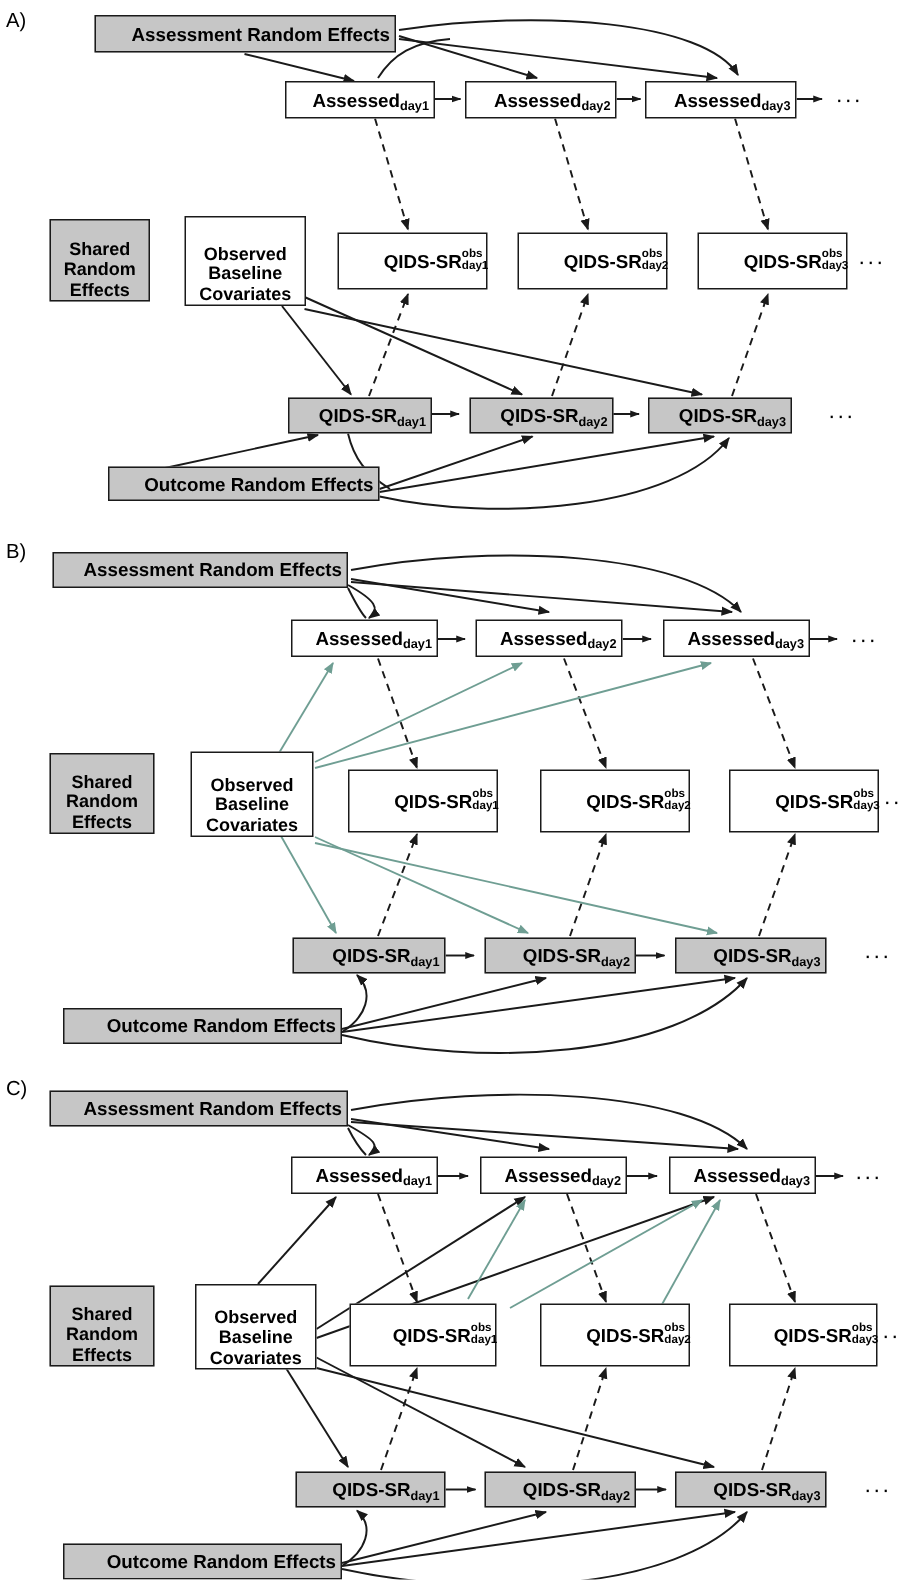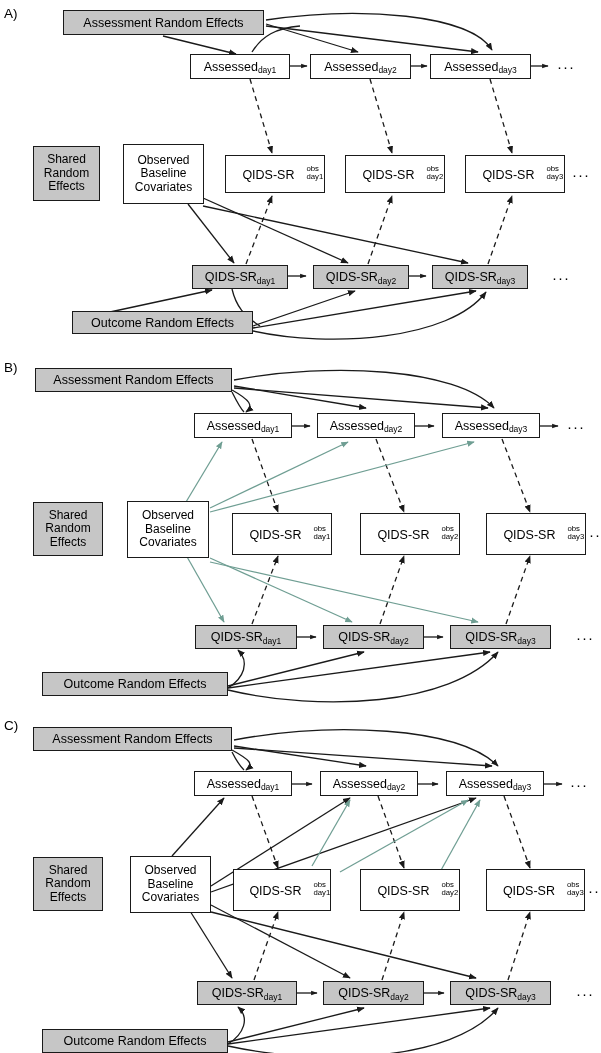--- a/index.html
+++ b/index.html
@@ -1,27 +1,27 @@
 <!DOCTYPE html>
 <html><head>
 <meta charset="utf-8">
 <style>
   html,body{margin:0;padding:0;background:#ffffff;}
   body{width:601px;height:1053px;font-family:"Liberation Sans",sans-serif;color:#000;}
   #stage{position:relative;width:601px;height:1053px;overflow:hidden;}
   svg.edges{position:absolute;left:0;top:0;width:601px;height:1053px;pointer-events:none;}
   .node{position:absolute;box-sizing:border-box;border:1.4px solid #1a1a1a;background:#fff;
-        display:flex;align-items:center;justify-content:center;text-align:center;line-height:1.12;}
+        display:flex;align-items:center;justify-content:flex-end;text-align:center;line-height:1.12;font-weight:bold;}
   .node.gray{background:#c6c6c6;}
   .node span.lbl{display:block;padding:0 3px;}
   .panel-letter{position:absolute;font-size:13.5px;font-weight:400;}
   .dots{position:absolute;font-size:15px;letter-spacing:1px;}
   sub{font-size:.68em;vertical-align:baseline;position:relative;top:.30em;}
   .stk{display:inline-block;position:relative;width:1.05em;height:1em;vertical-align:baseline;}
-  .stk i{position:absolute;left:12px;font-style:normal;font-size:.62em;line-height:1;}
+  .stk i{position:absolute;left:0;font-style:normal;font-size:.62em;line-height:1;}
   .stk i.up{top:-.12em;}
   .stk i.dn{top:.92em;}
 </style>
 </head>
 <body>
 
 <div id="stage">
 
   <svg class="edges" viewBox="0 0 601 1053">
     <defs>

